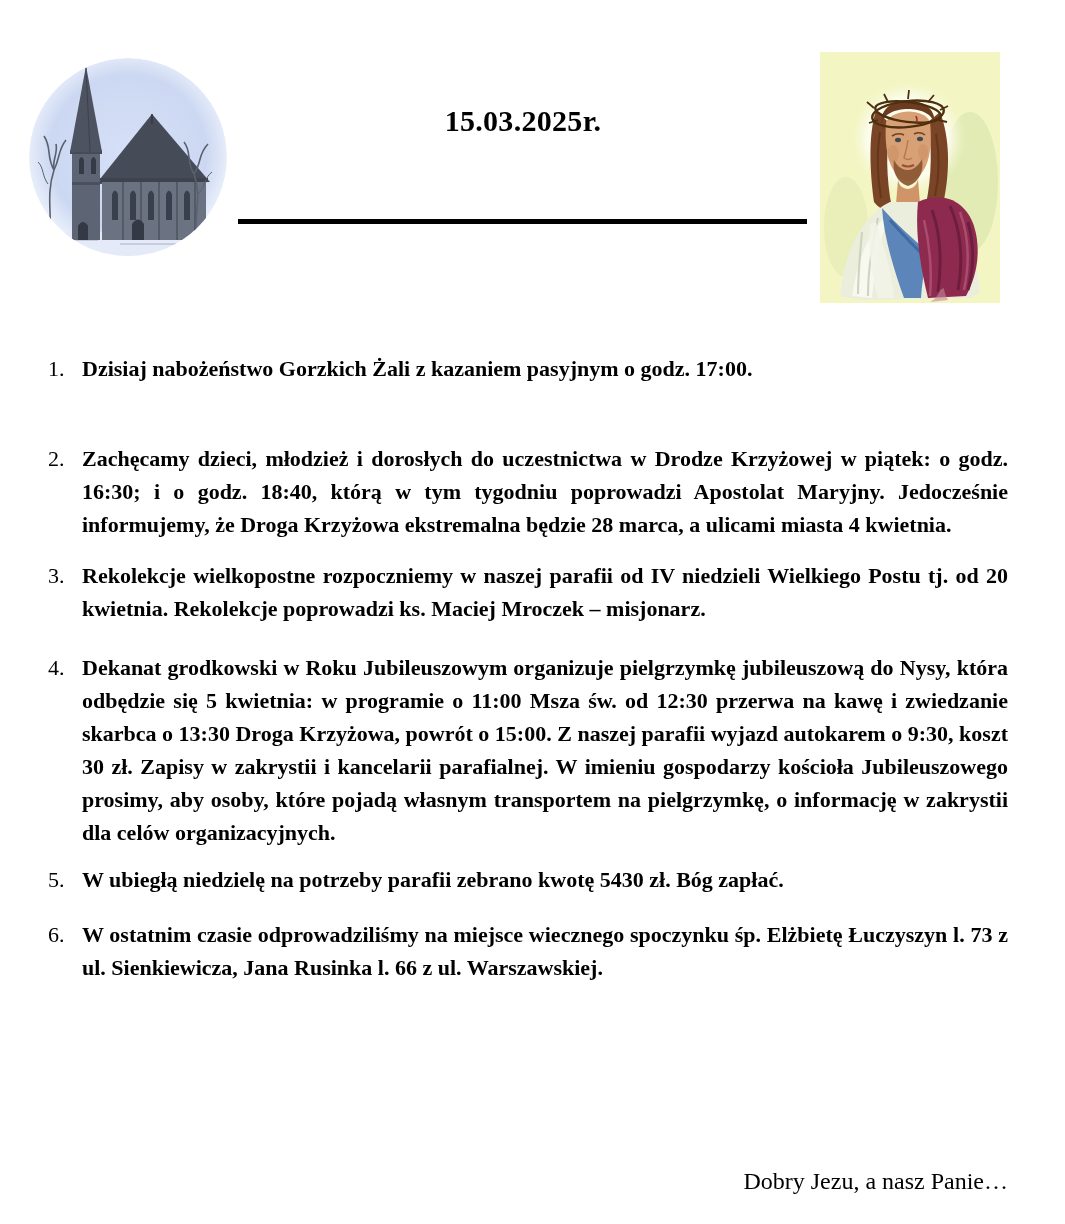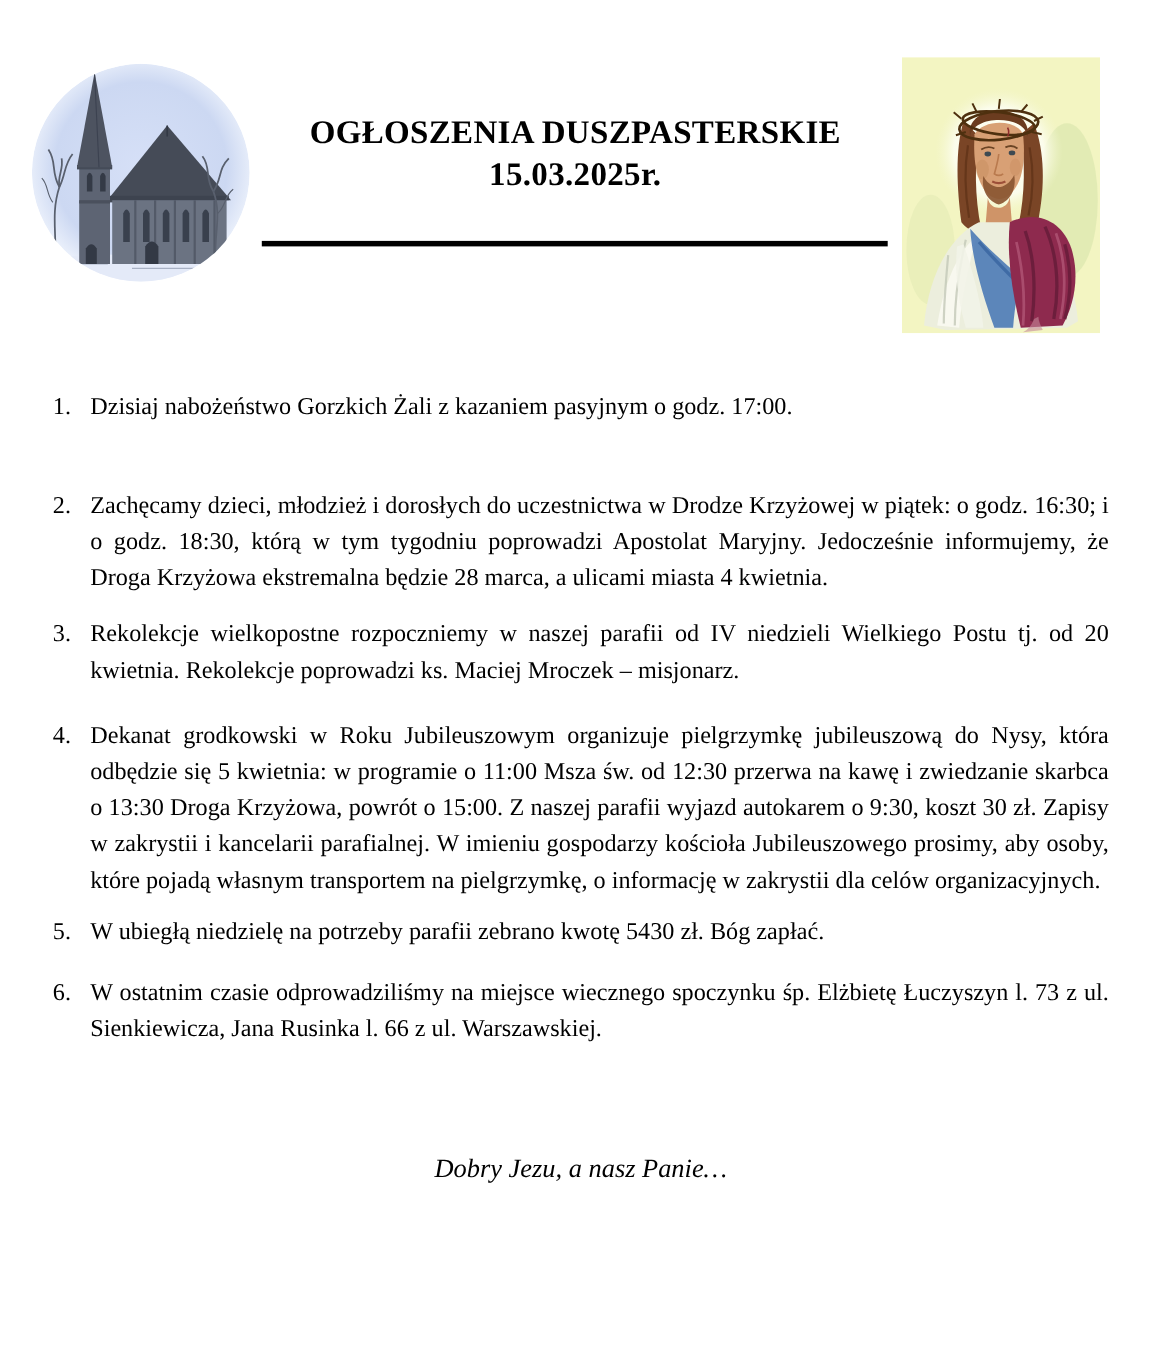--- a/index.html
+++ b/index.html
@@ -21,30 +21,30 @@
     position:absolute; left:238px; top:219px; width:569px; height:5px;
     background:#000;
   }
 
   .announcements {
     position:absolute; left:48px; top:352px; width:960px;
     font-size:22px; line-height:33px; color:#000;
   }
   .item { display:flex; }
   .item .num { flex:0 0 34px; }
-  .item .txt { flex:1; text-align:justify; }
+  .item .txt { flex:1; text-align:justify;font-weight:bold; }
   .item:nth-child(1){ margin-bottom:57px; }
   .item:nth-child(2){ margin-bottom:18px; }
   .item:nth-child(3){ margin-bottom:26px; }
   .item:nth-child(4){ margin-bottom:14px; }
   .item:nth-child(5){ margin-bottom:22px; }
 
   .footer-line {
-    position:absolute; left:48px; top:1046px; width:960px;
-    text-align:center; font-style:italic; font-size:24px; line-height:34px;
+    position:absolute; left:48px; top:1164px; width:960px;
+    text-align:right; font-size:24px; line-height:34px;
   }
 </style>
 </head>
 <body>
 
 <div class="church-wrap">
   <svg width="200" height="206" viewBox="0 0 200 206">
     <defs>
       <radialGradient id="gBlue" cx="50%" cy="48%" r="55%">
         <stop offset="0%" stop-color="#d6e0f7"></stop>
@@ -101,21 +101,20 @@
         <path d="M168,186 C166,160 174,142 166,120"></path>
         <path d="M166,120 C158,108 164,98 156,88"></path>
         <path d="M166,120 C174,108 170,100 180,90"></path>
         <path d="M170,140 C178,132 176,124 184,118" stroke-width="1"></path>
       </g>
     </g>
   </svg>
 </div>
 
 <div class="title-block">
-  <div>OGŁOSZENIA DUSZPASTERSKIE</div>
   <div>15.03.2025r.</div>
 </div>
 <div class="title-divider"></div>
 
 <div class="jesus-wrap">
   <svg width="180" height="251" viewBox="0 0 180 251">
     <defs>
       <radialGradient id="gHalo" cx="50%" cy="50%" r="50%">
         <stop offset="0%" stop-color="#fffef6" stop-opacity="1"></stop>
         <stop offset="70%" stop-color="#fcfdee" stop-opacity="0.95"></stop>
@@ -171,21 +170,21 @@
   </svg>
 </div>
 
 <div class="announcements">
   <div class="item">
     <span class="num">1.</span>
     <span class="txt">Dzisiaj nabożeństwo Gorzkich Żali z kazaniem pasyjnym o godz. 17:00.</span>
   </div>
   <div class="item">
     <span class="num">2.</span>
-    <span class="txt">Zachęcamy dzieci, młodzież i dorosłych do uczestnictwa w Drodze Krzyżowej w piątek: o godz. 16:30; i o godz. 18:30, którą w tym tygodniu poprowadzi Apostolat Maryjny. Jedocześnie informujemy, że Droga Krzyżowa ekstremalna będzie 28 marca, a ulicami miasta 4 kwietnia.</span>
+    <span class="txt">Zachęcamy dzieci, młodzież i dorosłych do uczestnictwa w Drodze Krzyżowej w piątek: o godz. 16:30; i o godz. 18:40, którą w tym tygodniu poprowadzi Apostolat Maryjny. Jedocześnie informujemy, że Droga Krzyżowa ekstremalna będzie 28 marca, a ulicami miasta 4 kwietnia.</span>
   </div>
   <div class="item">
     <span class="num">3.</span>
     <span class="txt">Rekolekcje wielkopostne rozpoczniemy w naszej parafii od IV niedzieli Wielkiego Postu tj. od 20 kwietnia. Rekolekcje poprowadzi ks. Maciej Mroczek – misjonarz.</span>
   </div>
   <div class="item">
     <span class="num">4.</span>
     <span class="txt">Dekanat grodkowski w Roku Jubileuszowym organizuje pielgrzymkę jubileuszową do Nysy, która odbędzie się 5 kwietnia: w programie o 11:00 Msza św. od 12:30 przerwa na kawę i zwiedzanie skarbca o 13:30 Droga Krzyżowa, powrót o 15:00. Z naszej parafii wyjazd autokarem o 9:30, koszt 30 zł. Zapisy w zakrystii i kancelarii parafialnej. W imieniu gospodarzy kościoła Jubileuszowego prosimy, aby osoby, które pojadą własnym transportem na pielgrzymkę, o informację w zakrystii dla celów organizacyjnych.</span>
   </div>
   <div class="item">

